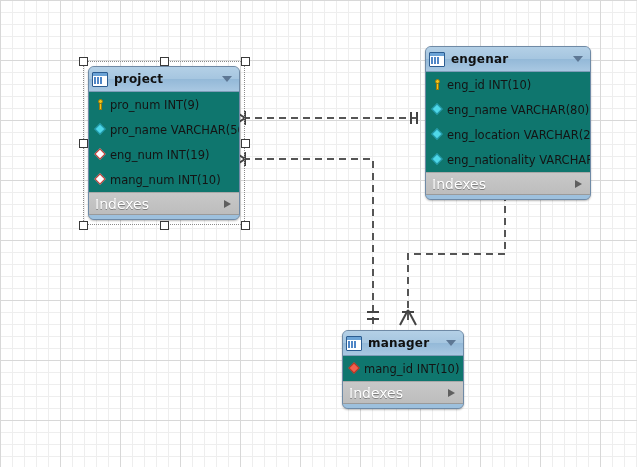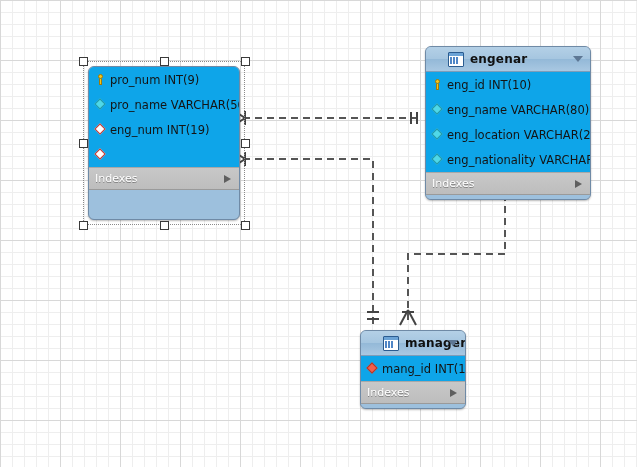--- a/index.html
+++ b/index.html
@@ -27,21 +27,21 @@
     position:absolute;left:0;top:0;right:0;bottom:0;
     border:1px solid #6f8aa6;border-radius:6px;
     background:#9dc0dd;
     box-shadow:0 1px 2px rgba(0,0,0,.28);
     overflow:hidden;
   }
   .tbl-head{
     position:relative;height:24px;
     background:linear-gradient(to bottom,#b4d0e6 0%,#a6c6e0 48%,#94b9d8 52%,#a9c8e2 100%);
     border-bottom:1px solid #7e9cb8;
-    display:flex;align-items:center;padding:0 22px;
+    display:flex;align-items:center;padding:0 3px;
   }
   .tbl-ico{
     width:14px;height:13px;flex:0 0 14px;margin-right:6px;
     border:1px solid #2b5c90;border-radius:1px;background:#ffffff;
     position:relative;overflow:hidden;
   }
   .tbl-ico::before{
     content:"";position:absolute;left:0;right:0;top:0;height:3px;background:#6ba3d6;
   }
   .tbl-ico::after{
@@ -51,21 +51,21 @@
   }
   .tbl-name{
     font-size:12px;font-weight:bold;color:#101010;white-space:nowrap;
     letter-spacing:.2px;
   }
   .tbl-caret{
     position:absolute;right:7px;top:50%;margin-top:-3px;
     width:0;height:0;border-left:5px solid transparent;border-right:5px solid transparent;
     border-top:6px solid #5d7794;
   }
-  .cols{background:#0ea5e9;border-bottom:1px solid #a8a8a8;text-align:right;}
+  .cols{background:#0f766e;border-bottom:1px solid #a8a8a8;text-align:right;}
   .col{
     height:25px;display:flex;align-items:center;padding:0 4px 0 5px;
     font-size:11.5px;color:#141414;white-space:nowrap;
   }
   .col-ico{width:13px;height:13px;flex:0 0 13px;margin-right:3px;position:relative;}
   
   .ico-key::before{
     content:"";position:absolute;left:4px;top:1px;width:5px;height:5px;border-radius:50%;
     background:#f5c518;border:1px solid #a07a08;box-sizing:border-box;
   }
@@ -75,21 +75,21 @@
   }
   
   .dia{position:absolute;left:2px;top:2px;width:8px;height:8px;
     transform:rotate(45deg);box-sizing:border-box;}
   .ico-cyan .dia{background:#4fd8e8;border:1px solid #2196a8;}
   .ico-red .dia{background:#ffffff;border:1px solid #c3362f;}
   .ico-redfill .dia{background:#f1604e;border:1px solid #b63322;}
   .idx{
     height:21px;display:flex;align-items:center;padding:0 6px;
     background:linear-gradient(to bottom,#c8c8c8 0%,#bdbdbd 100%);
-    font-size:11px;color:#ffffff;text-shadow:0 1px 0 rgba(0,0,0,.35);
+    font-size:14px;color:#ffffff;text-shadow:0 1px 0 rgba(0,0,0,.35);
     position:relative;border-bottom:1px solid #9a9a9a;
   }
   .idx-caret{
     position:absolute;right:8px;top:50%;margin-top:-4px;
     width:0;height:0;border-top:4px solid transparent;border-bottom:4px solid transparent;
     border-left:7px solid #5f5f5f;
   }
   .foot{height:8px;background:#9dc0dd;}
 
   
@@ -146,20 +146,25 @@
         <path d="M402,312 L414,312"></path>
         <path d="M408,310 L400,325"></path>
         <path d="M408,310 L416,325"></path>
       </g>
     </g>
   </svg>
 
   <div id="tables-host">
       <div class="tbl" style="left: 88px; top: 66px; width: 152px; height: 154px;">
         <div class="tbl-inner">
+          <div class="tbl-head">
+            <span class="tbl-ico"></span>
+            <span class="tbl-name">project</span>
+            <span class="tbl-caret"></span>
+          </div>
           <div class="cols">
             <div class="col">
               <span class="col-ico ico-key"></span>
               <span>pro_num INT(9)</span>
             </div>
             <div class="col">
               <span class="col-ico ico-cyan">
                 <span class="dia"></span>
               </span>
               <span>pro_name VARCHAR(50)</span>
@@ -167,20 +172,21 @@
             <div class="col">
               <span class="col-ico ico-red">
                 <span class="dia"></span>
               </span>
               <span>eng_num INT(19)</span>
             </div>
             <div class="col">
               <span class="col-ico ico-red">
                 <span class="dia"></span>
               </span>
+              <span>mang_num INT(10)</span>
             </div>
           </div>
           <div class="idx">
             <span>Indexes</span>
             <span class="idx-caret"></span>
           </div>
           <div class="foot"></div>
         </div>
       </div>
       <div class="sel-box" style="left: 83px; top: 61px; width: 162px; height: 164px;"></div>
@@ -223,21 +229,21 @@
               <span>eng_nationality VARCHAR(20)</span>
             </div>
           </div>
           <div class="idx">
             <span>Indexes</span>
             <span class="idx-caret"></span>
           </div>
           <div class="foot"></div>
         </div>
       </div>
-      <div class="tbl" style="left: 360px; top: 330px; width: 106px; height: 79px;">
+      <div class="tbl" style="left: 342px; top: 330px; width: 122px; height: 79px;">
         <div class="tbl-inner">
           <div class="tbl-head">
             <span class="tbl-ico"></span>
             <span class="tbl-name">manager</span>
             <span class="tbl-caret"></span>
           </div>
           <div class="cols">
             <div class="col">
               <span class="col-ico ico-redfill">
                 <span class="dia"></span>

